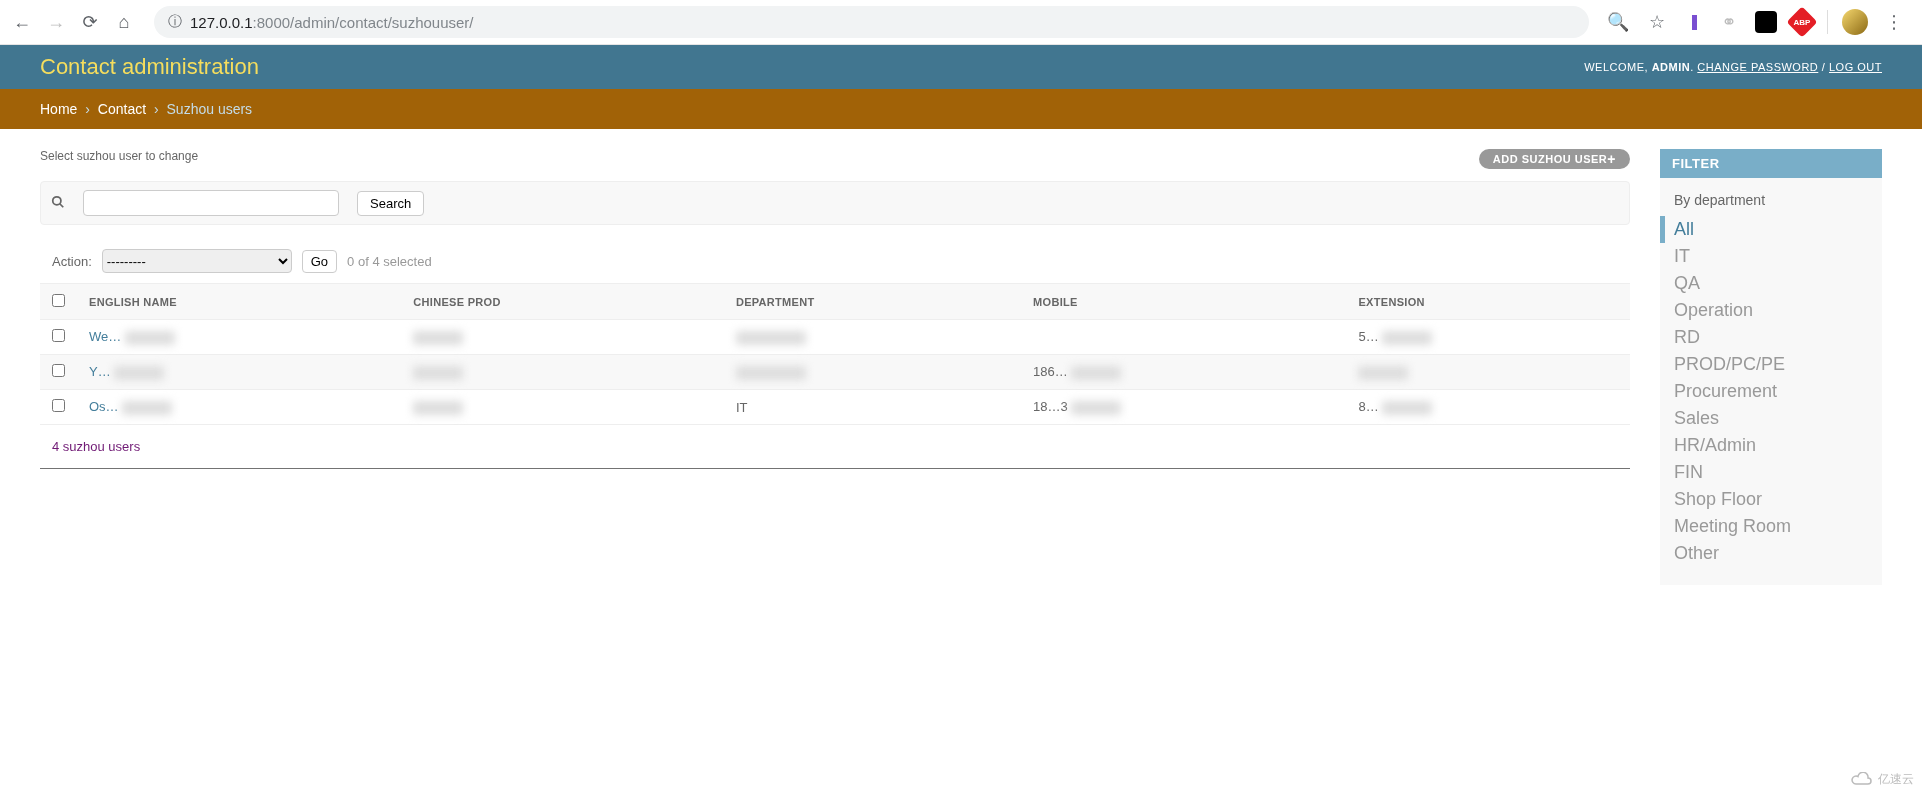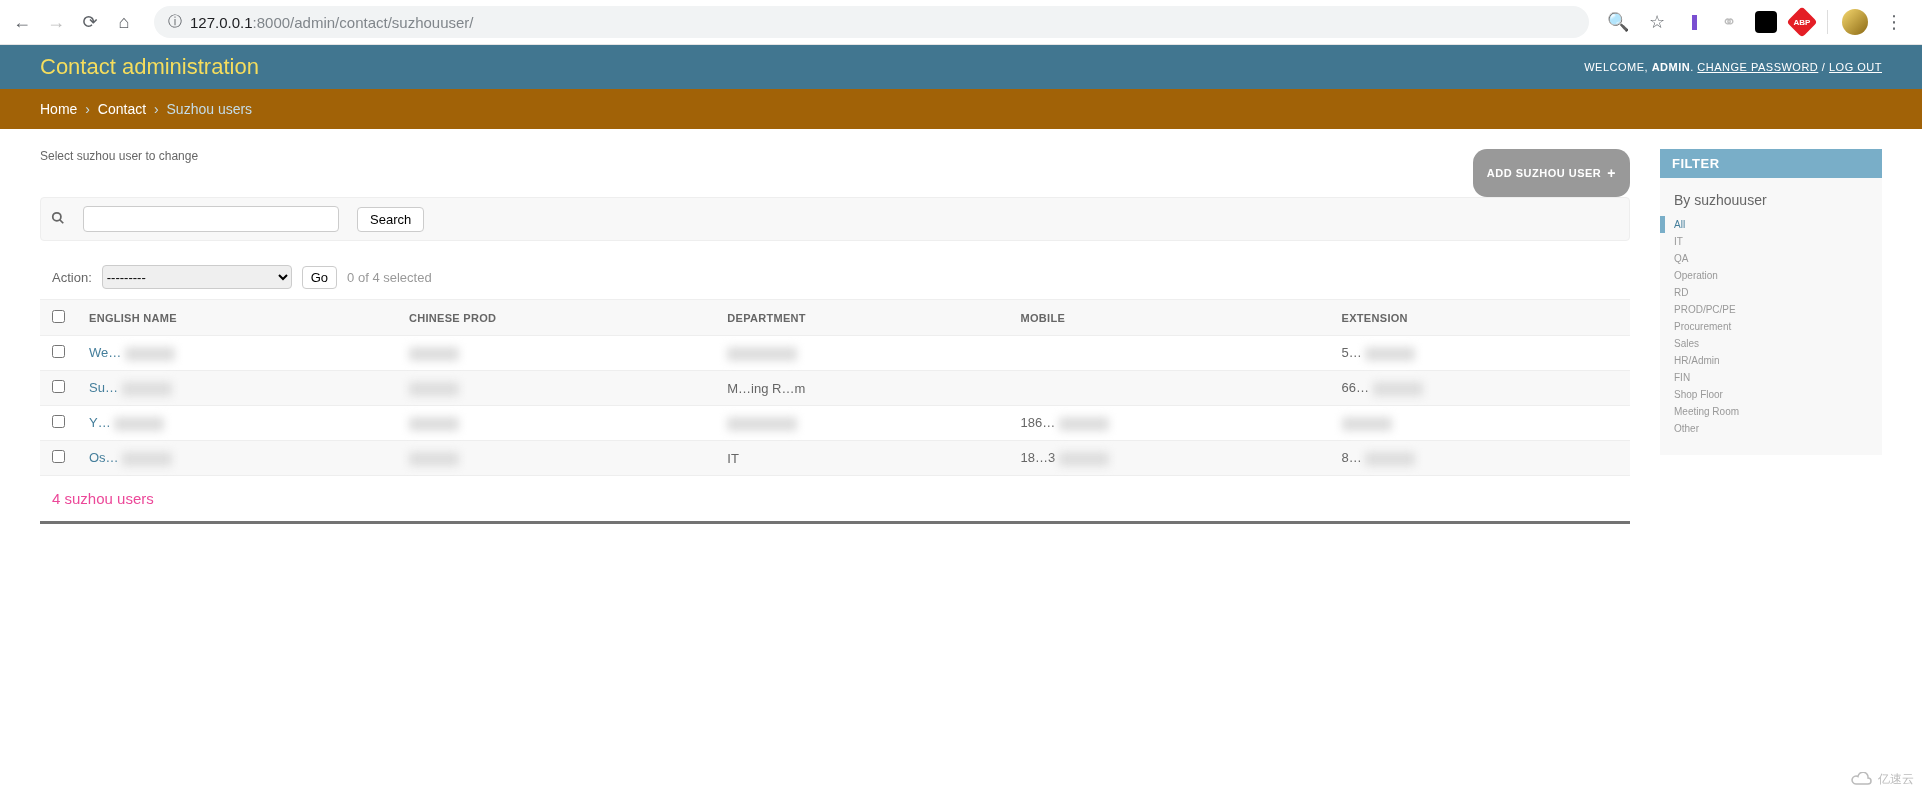--- a/index.html
+++ b/index.html
@@ -47,31 +47,31 @@
 .actions-row { display:flex; align-items:center; gap:10px; margin-bottom:10px; color:#666; font-size:13px; padding-left:12px; }
 .action-select { width:190px; height:24px; border:1px solid #ccc; border-radius:4px; font-size:13px; }
 .selected-count { color:#999; }
 
 
 table.results { width:100%; border-collapse:collapse; font-size:13px; }
 table.results thead th { background:#f8f8f8; border-top:1px solid #eee; border-bottom:1px solid #eee; text-align:left; padding:10px 12px; font-size:11px; color:#666; font-weight:bold; letter-spacing:0.3px; }
 table.results tbody tr:nth-child(even) { background:#f8f8f8; }
 table.results td { padding:9px 12px; color:#666; border-bottom:1px solid #eee; }
 table.results td.link a { color:#447e9b; text-decoration:none; cursor:pointer; }
-.row-count { padding:14px 12px; color:#ec4899; font-size:15px; border-bottom:3px solid #737373; }
-.add-btn { background:#999; color:#fff; border:none; border-radius:14px; padding:16px 14px; font-size:11px; font-weight:bold; letter-spacing:0.5px; cursor:pointer; display:flex; align-items:center; gap:6px; }
+.row-count { padding:14px 12px; color:#701a75; font-size:13px; border-bottom:1px solid #737373; }
+.add-btn { background:#999; color:#fff; border:none; border-radius:14px; padding:2px 14px; font-size:11px; font-weight:bold; letter-spacing:0.5px; cursor:pointer; display:flex; align-items:center; gap:0; }
 .add-btn .plus { font-size:14px; font-weight:bold; }
 
 
 .filter { width:222px; }
 .filter-head { background:#79aec8; color:#fff; font-weight:bold; font-size:13px; padding:7px 12px; letter-spacing:0.5px; }
 .filter-body { background:#f8f8f8; padding:10px 0 18px 0; }
 .filter-body h3 { font-size:14px; font-weight:400; color:#666; padding:4px 14px 8px 14px; }
 .filter-body ul { list-style:none; }
-.filter-body li { padding:3px 14px; font-size:10px; color:#999; cursor:pointer; }
+.filter-body li { padding:3px 14px; font-size:18px; color:#999; cursor:pointer; }
 .filter-body li.selected { color:#447e9b; border-left:5px solid #79aec8; padding-left:9px; }
 
 
 .blur { filter: blur(4px); background:#ddd; border-radius:2px; display:inline-block; min-width:50px; height:14px; vertical-align:middle; }
 
 
 .watermark { position:fixed; right:8px; bottom:10px; color:#bbb; font-size:12px; display:flex; align-items:center; gap:4px; }
 </style>
 </head>
 <body>
@@ -162,28 +162,20 @@
           <tr>
     <td><input type="checkbox" style=""></td>
     <td class="link"><a>We…</a> <span class="blur" style="width:30px;"></span></td>
     <td><span class="blur" style="width:40px;"></span></td>
     <td><span class="blur" style="width:70px;"></span></td>
     <td></td>
     <td>5… <span class="blur" style="width:25px;"></span></td>
           </tr>
           <tr>
     <td><input type="checkbox" style=""></td>
-    <td class="link"><a>Su…</a> <span class="blur" style="width:30px;"></span></td>
-    <td><span class="blur" style="width:40px;"></span></td>
-    <td>M…ing R…m</td>
-    <td></td>
-    <td>66… <span class="blur" style="width:25px;"></span></td>
-          </tr>
-          <tr>
-    <td><input type="checkbox" style=""></td>
     <td class="link"><a>Y…</a> <span class="blur" style="width:30px;"></span></td>
     <td><span class="blur" style="width:40px;"></span></td>
     <td><span class="blur" style="width:70px;"></span></td>
     <td>186… <span class="blur" style="width:40px;"></span></td>
     <td><span class="blur" style="width:30px;"></span></td>
           </tr>
           <tr>
     <td><input type="checkbox" style=""></td>
     <td class="link"><a>Os…</a> <span class="blur" style="width:30px;"></span></td>
     <td><span class="blur" style="width:40px;"></span></td>
@@ -192,21 +184,21 @@
     <td>8… <span class="blur" style="width:25px;"></span></td>
           </tr>
         </tbody>
     </table>
     <div class="row-count">4 suzhou users</div>
   </div>
 
   <div class="filter">
     <div class="filter-head">FILTER</div>
     <div class="filter-body">
-      <h3>By suzhouuser</h3>
+      <h3>By department</h3>
       <ul id="filter-list">
           <li class="selected">All</li>
           <li>IT</li>
           <li>QA</li>
           <li>Operation</li>
           <li>RD</li>
           <li>PROD/PC/PE</li>
           <li>Procurement</li>
           <li>Sales</li>
           <li>HR/Admin</li>

